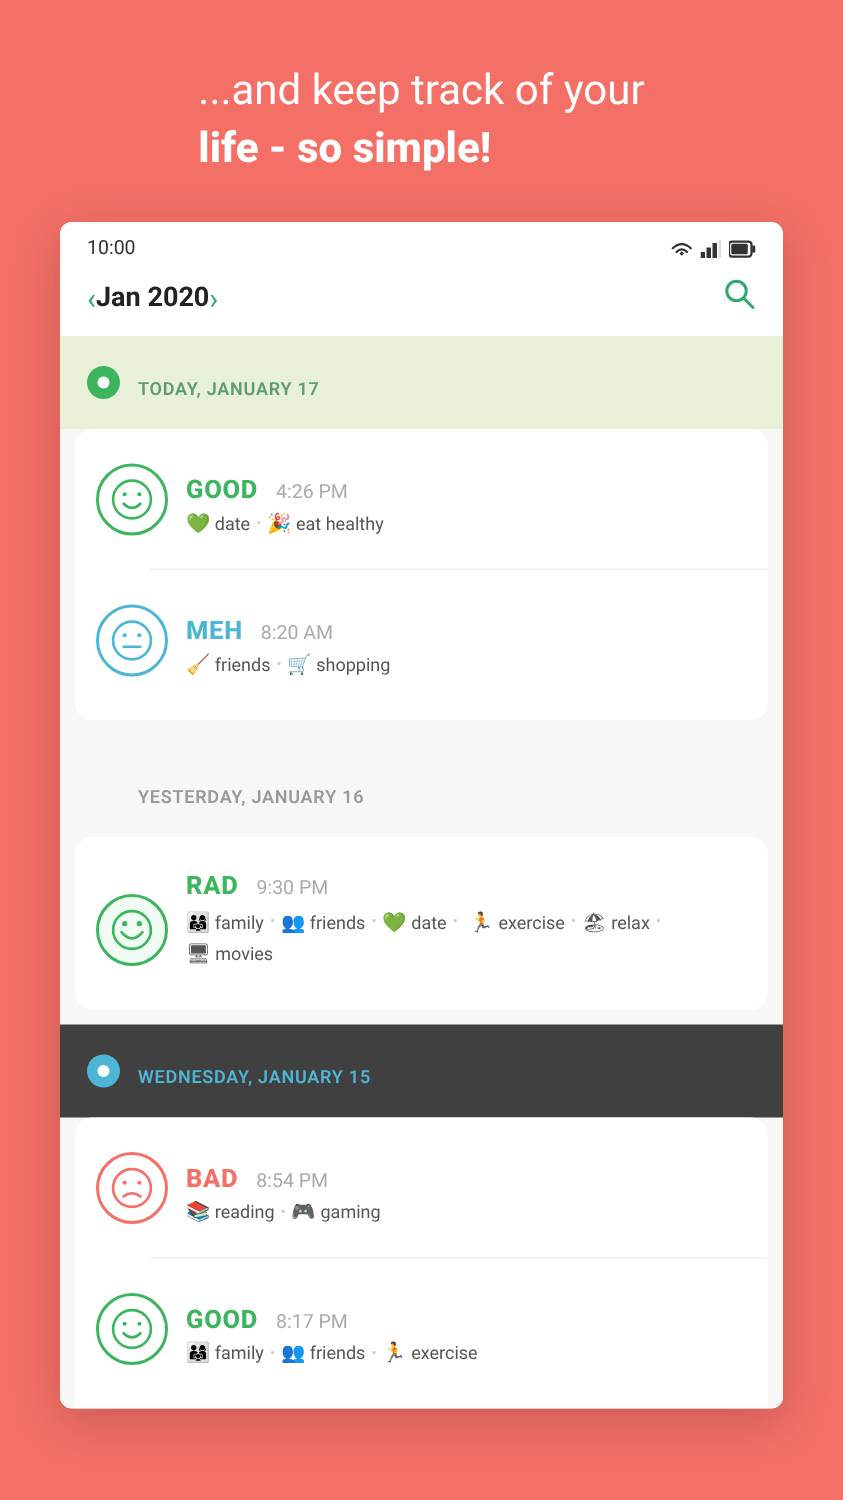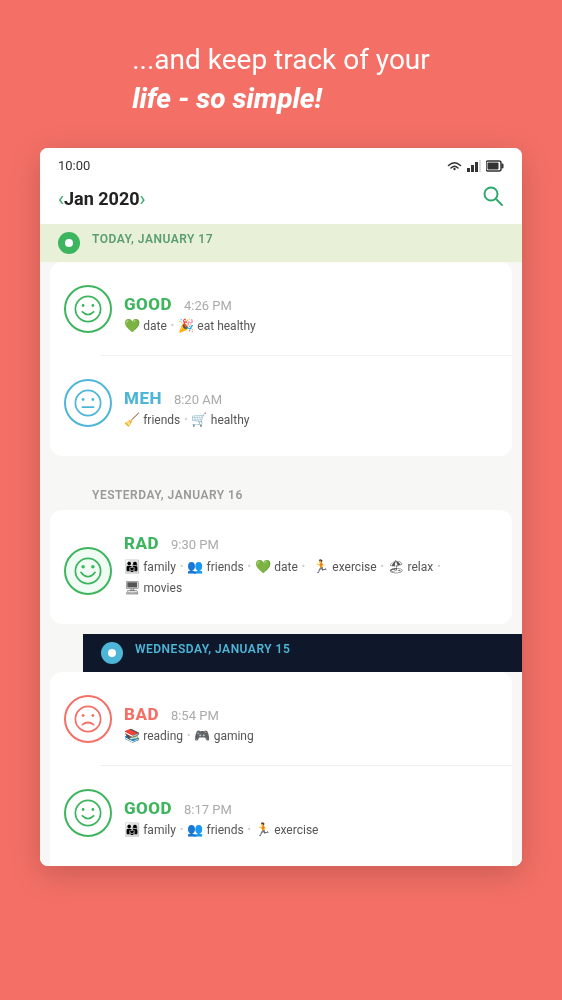--- a/index.html
+++ b/index.html
@@ -18,21 +18,20 @@
     .hero-text {
       color: white;
       text-align: left;
       padding: 40px 40px 30px;
       font-size: 28px;
       line-height: 1.4;
       font-weight: 400;
     }
     .hero-text strong {
       font-weight: 800;
-      font-style: italic;
     }
 
     .phone-container {
       width: 482px;
       background: white;
       border-radius: 8px;
       overflow: hidden;
       box-shadow: 0 8px 32px rgba(0,0,0,0.18);
     }
 
@@ -76,27 +75,27 @@
     }
 
     .entries-list {
       background: #f7f7f5;
       overflow: hidden;
     }
 
     
     .day-header {
       display: flex;
-      align-items: flex-start;
-      padding: 8px 18px;
+      align-items: flex-end;
+      padding: 20px 18px;
       gap: 12px;
     }
     .day-header.today { background: #e8f0d8; }
     .day-header.yesterday { background: #f7f7f5; margin-top: 24px; }
-    .day-header.wednesday { background: #0f172a; margin-left: 43px; }
+    .day-header.wednesday { background: #404040; }
 
     .day-dot {
       width: 22px;
       height: 22px;
       border-radius: 50%;
       display: flex;
       align-items: center;
       justify-content: center;
       flex-shrink: 0;
     }
@@ -300,21 +299,21 @@
             <span class="entry-time">8:20 AM</span>
           </div>
           <div class="entry-tags">
             <span class="tag">
               <span class="tag-icon">🧹</span>
               <span>friends</span>
             </span>
             <span class="tag-sep">•</span>
             <span class="tag">
               <span class="tag-icon">🛒</span>
-              <span>healthy</span>
+              <span>shopping</span>
             </span>
           </div>
         </div>
       </div>
     </div>
 
     <div class="day-header yesterday">
       <div style="width:22px; flex-shrink:0;"></div>
       <span class="day-label">YESTERDAY, JANUARY 16</span>
     </div>

